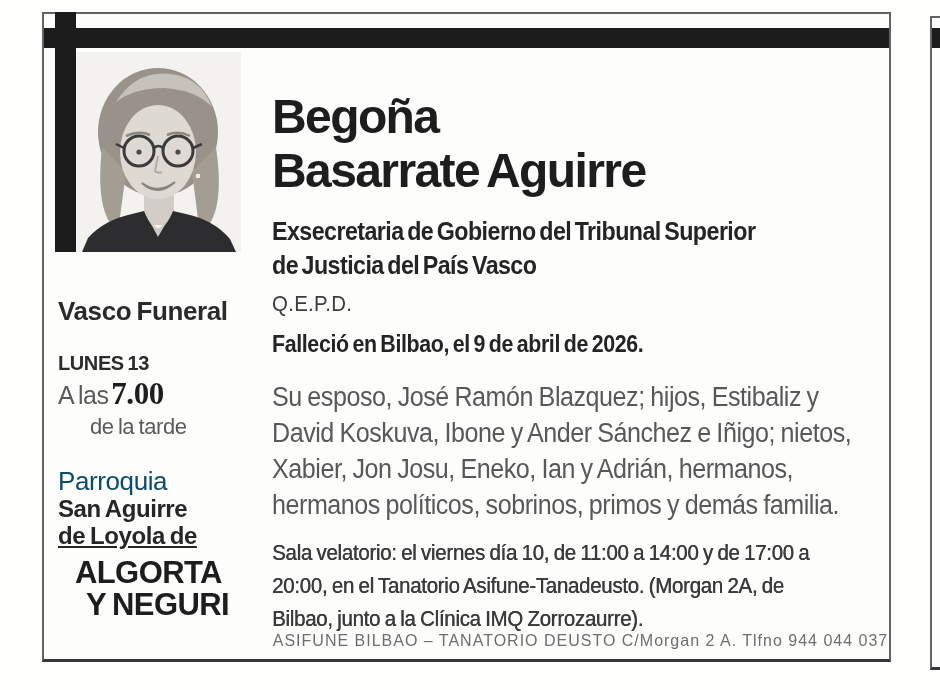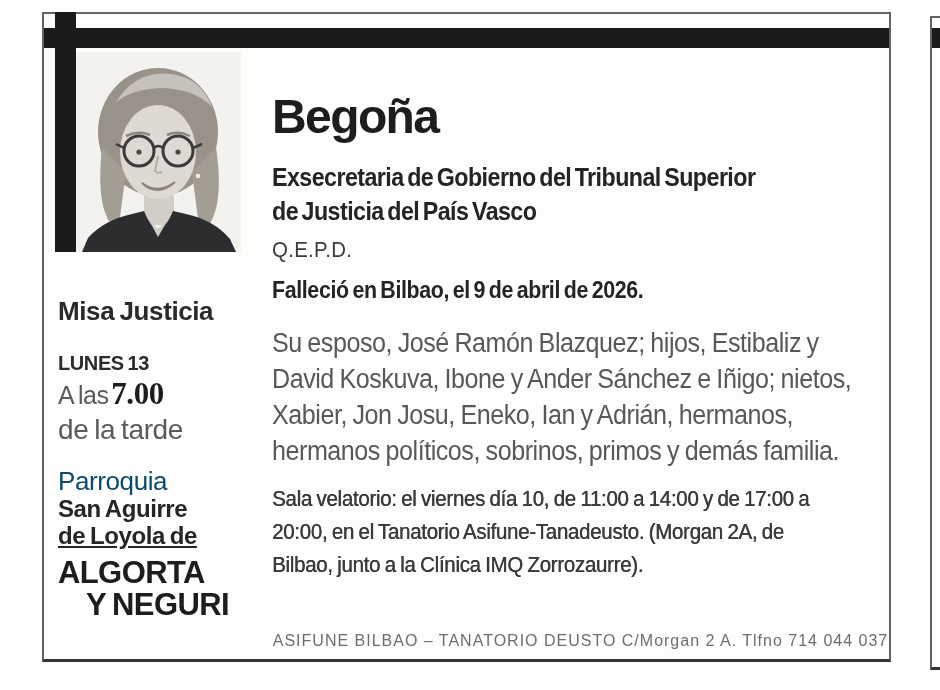--- a/index.html
+++ b/index.html
@@ -24,25 +24,25 @@
   .photo{position:absolute;left:32px;top:38px;width:165px;height:200px;overflow:hidden;background:#f3f2ef;}
   .photo svg{display:block;width:100%;height:100%;}
 
   
   .sb-line{position:absolute;left:14px;white-space:nowrap;letter-spacing:-0.4px;word-spacing:-1.5px;}
   .sb-misa{top:282px;font-size:26px;font-weight:bold;color:#2a2a2a;}
   .sb-day{top:338px;font-size:20px;font-weight:bold;color:#2b2b2b;}
   .sb-time{top:362px;}
   .sb-alas{font-size:25px;color:#5a5a5a;}
   .sb-hour{font-size:31px;font-weight:bold;color:#1d1d1d;font-family:Liberation Serif, serif;}
-  .sb-tarde{top:400px;font-size:28px;color:#5a5a5a;}
+  .sb-tarde{top:400px;font-size:22px;color:#5a5a5a;margin-left:32px;}
   .sb-parroquia{top:452px;font-size:26px;color:#0c4a6e;}
   .sb-church1{top:481px;font-size:24px;font-weight:bold;color:#262626;}
   .sb-church2{top:508px;font-size:24px;font-weight:bold;color:#262626;text-decoration:underline;}
-  .sb-town1{top:541px;font-size:31px;font-weight:bold;color:#1d1d1d;letter-spacing:-0.6px;}
+  .sb-town1{top:541px;font-size:31px;font-weight:bold;color:#1d1d1d;letter-spacing:-0.6px;margin-left:17px;}
   .sb-town2{top:573px;font-size:31px;font-weight:bold;color:#1d1d1d;letter-spacing:-0.6px;margin-left:28px;}
 
   
   .main{position:absolute;left:228px;top:60px;width:620px;margin-top:16px;}
   .name-line{font-size:48px;line-height:54px;font-weight:bold;color:#1d1d1d;
              letter-spacing:-1.6px;word-spacing:-3px;white-space:nowrap;}
   .squeeze{transform:scaleX(0.93);transform-origin:0 0;}
   .subtitle{margin-top:16px;font-size:25px;line-height:34px;font-weight:bold;color:#242424;
             letter-spacing:-0.6px;word-spacing:-2.5px;}
   .subtitle div{white-space:nowrap;}
@@ -105,36 +105,37 @@
         <path d="M66,131 Q82,143 99,130 Q90,138 82,138 Q73,138 66,131 Z" fill="#fbfaf8" stroke="#8a837b" stroke-width="2"></path>
 
         <circle cx="122" cy="124" r="3" fill="#eceae6" stroke="#9a948c" stroke-width="1"></circle>
 
         <path d="M6,200 L12,186 Q28,168 56,162 L68,159 Q75,176 82,177 Q90,176 97,159 L110,162 Q138,168 154,187 L160,200 Z" fill="#2d2d2f"></path>
         <path d="M68,159 L82,185 L97,159 L90,170 L82,177 L74,170 Z" fill="#cfcac3"></path>
       </svg>
     </div>
 
     <div>
-      <div class="sb-line sb-misa">Misa Justicia</div>
+      <div class="sb-line sb-misa">Vasco Funeral</div>
       <div class="sb-line sb-day">LUNES 13</div>
       <div class="sb-line sb-time">
         <span class="sb-alas">A las</span>
         <span class="sb-hour">7.00</span>
       </div>
       <div class="sb-line sb-tarde">de la tarde</div>
       <div class="sb-line sb-parroquia">Parroquia</div>
       <div class="sb-line sb-church1">San Aguirre</div>
       <div class="sb-line sb-church2">de Loyola de</div>
       <div class="sb-line sb-town1">ALGORTA</div>
       <div class="sb-line sb-town2">Y NEGURI</div>
     </div>
 
     <div class="main">
       <div class="name-line">Begoña</div>
+      <div class="name-line">Basarrate Aguirre</div>
 
       <div class="squeeze">
         <div class="subtitle">
           <div>Exsecretaria de Gobierno del Tribunal Superior</div>
           <div>de Justicia del País Vasco</div>
         </div>
         <div class="qepd">Q.E.P.D.</div>
         <div class="death">Falleció en Bilbao, el 9 de abril de 2026.</div>
 
         <div class="family">
@@ -145,20 +146,20 @@
         </div>
 
         <div class="wake">
           <div>Sala velatorio: el viernes día 10, de 11:00 a 14:00 y de 17:00 a</div>
           <div>20:00, en el Tanatorio Asifune-Tanadeusto. (Morgan 2A, de</div>
           <div>Bilbao, junto a la Clínica IMQ Zorrozaurre).</div>
         </div>
       </div>
     </div>
 
-    <div class="footer-line">ASIFUNE BILBAO – TANATORIO DEUSTO C/Morgan 2 A. Tlfno 714 044 037</div>
+    <div class="footer-line">ASIFUNE BILBAO – TANATORIO DEUSTO C/Morgan 2 A. Tlfno 944 044 037</div>
   </div>
 
   <div class="neighbor">
     <div class="neighbor-bar"></div>
   </div>
 
 </div>
 
 </body></html>

